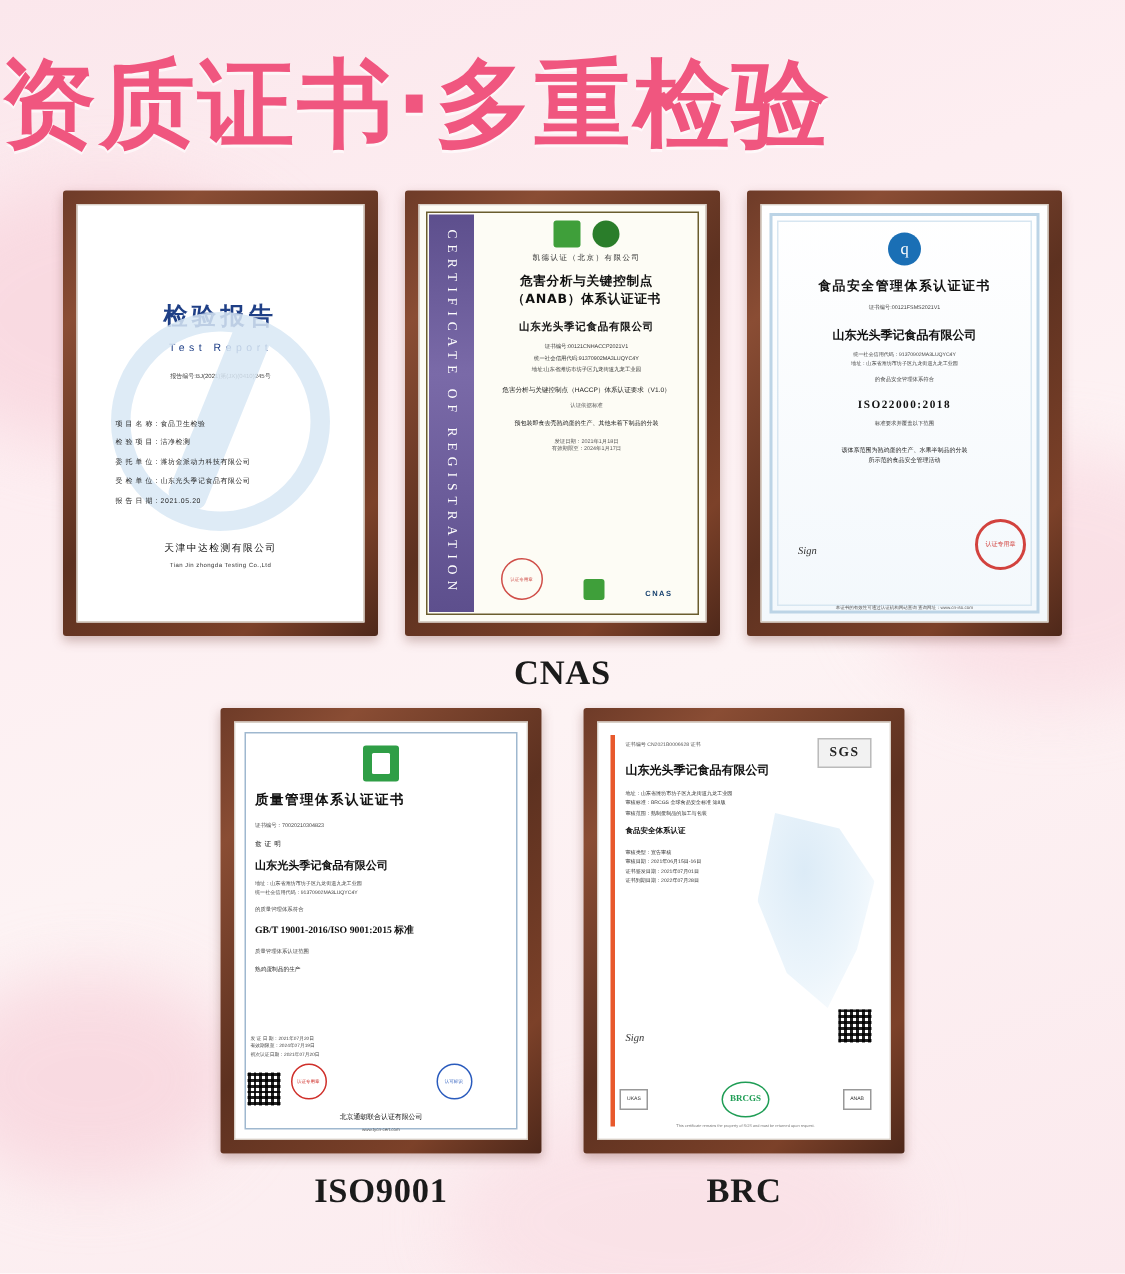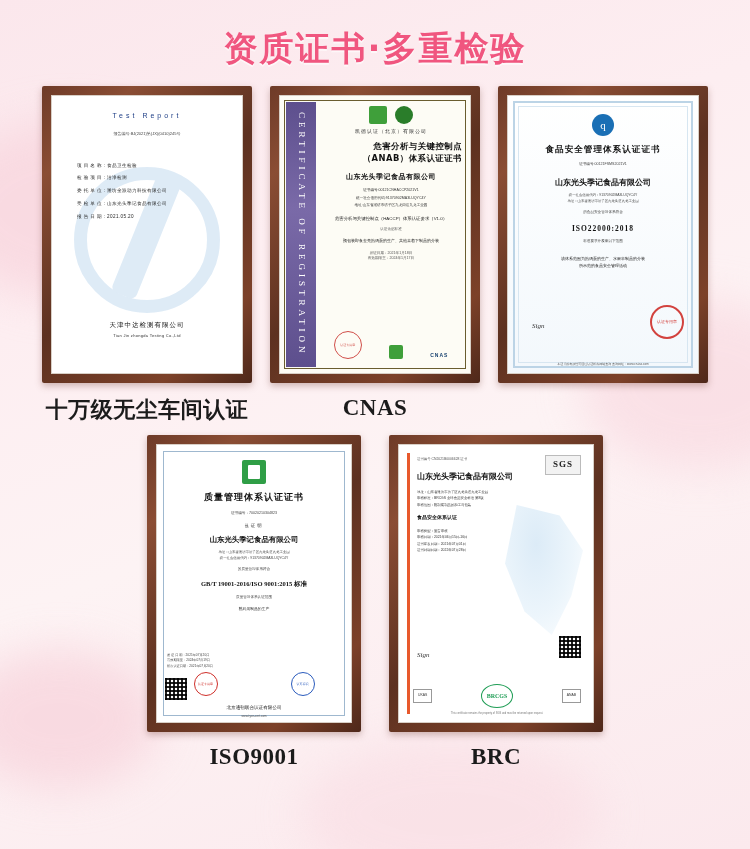--- a/index.html
+++ b/index.html
@@ -22,23 +22,22 @@
     opacity: 0.55;
     pointer-events: none;
   }
   .blob1 { width: 260px; height: 180px; left: -60px; top: 120px; background: #f7cdd7; }
   .blob2 { width: 240px; height: 170px; right: -70px; top: 300px; background: #f8d3dc; }
   .blob3 { width: 300px; height: 150px; left: 40%; bottom: -40px; background: #f9dbe2; }
   .blob4 { width: 200px; height: 140px; left: -40px; bottom: 60px; background: #f6c9d4; }
 
   .page-title {
     position: relative;
-    text-align: center;
     font-family: "DejaVu Sans", "Liberation Sans", sans-serif;
-    font-size: 34px;
+    font-size: 64px;
     font-weight: bold;
     letter-spacing: 2px;
     color: #f0567f;
     padding-top: 26px;
     padding-bottom: 14px;
     text-shadow: 0 2px 0 rgba(255,255,255,0.6);
   }
 
   .grid {
     position: relative;
@@ -198,21 +197,20 @@
   .c2 .logo-circle { width: 18px; height: 18px; border-radius: 50%; background: #2a7d2a; }
   .c2 .head-zh { font-size: 5px; color: #333; margin-top: 4px; letter-spacing: 1px;}
   .c2 .main-title {
     font-family: "DejaVu Sans", sans-serif;
     font-size: 8.4px;
     font-weight: bold;
     color: #111;
     line-height: 1.45;
     margin-top: 4px;
     letter-spacing: 0.5px;
-    text-align: right;
   }
   .c2 .company {
     font-family: "DejaVu Sans", sans-serif;
     font-size: 7px;
     font-weight: bold;
     color: #111;
     margin-top: 8px;
     letter-spacing: 0.5px;
   }
   .c2 .lines { margin-top: 6px; }
@@ -283,21 +281,21 @@
   }
   .c3 .sign {
     position: absolute; left: 24px; bottom: 42px;
     font-family: "Liberation Serif", serif;
     font-size: 7px; color: #333; font-style: italic;
   }
 
   
   .c4 { background: #fff; }
   .c4 .bord { position: absolute; inset: 6px; border: 1.5px solid #9fb8cf; box-sizing: border-box;}
-  .c4 .inner { position: absolute; inset: 13px; text-align: center; }
+  .c4 .inner { position: absolute; inset: 13px; text-align: left; }
   .c4 .mark {
     width: 24px; height: 24px; margin: 2px auto 0;
     background: #2f9e46; border-radius: 2px; position: relative;
   }
   .c4 .mark:after {
     content:""; position:absolute; left: 6px; top: 5px;
     width: 12px; height: 14px; background: #fff; border-radius: 1px;
   }
   .c4 .title {
     font-family: "DejaVu Sans", sans-serif;
@@ -360,37 +358,37 @@
 
 <div class="grid">
 
   <div class="row row-1">
 
     <div class="cert-cell">
       <div class="frame">
         <div class="frame-inner">
           <div class="paper c1 c-center">
             <div class="watermark"></div>
+            <div class="title-zh">检验报告</div>
             <div class="title-en">Test      Report</div>
             <div class="code">报告编号:BJ(2021)第(JX)(0410)245号</div>
             <div class="fields" style="text-align:left">
               <div class="field">项 目 名 称 :  食品卫生检验</div>
               <div class="field">检 验 项 目 :  洁净检测</div>
               <div class="field">委 托 单 位 :  潍坊金派动力科技有限公司</div>
               <div class="field">受 检 单 位 :  山东光头季记食品有限公司</div>
               <div class="field">报 告 日 期 :  2021.05.20</div>
             </div>
             <div class="footer">
               <div class="zh">天津中达检测有限公司</div>
               <div class="en">Tian Jin zhongda Testing Co.,Ltd</div>
             </div>
           </div>
         </div>
       </div>
-      <div class="cert-caption">十万级无尘车间认证</div>
     </div>
 
     <div class="cert-cell">
       <div class="frame">
         <div class="frame-inner">
           <div class="paper c2">
             <div class="border-frame"></div>
             <div class="side-band">CERTIFICATE OF REGISTRATION</div>
             <div class="body">
               <div class="logos">

